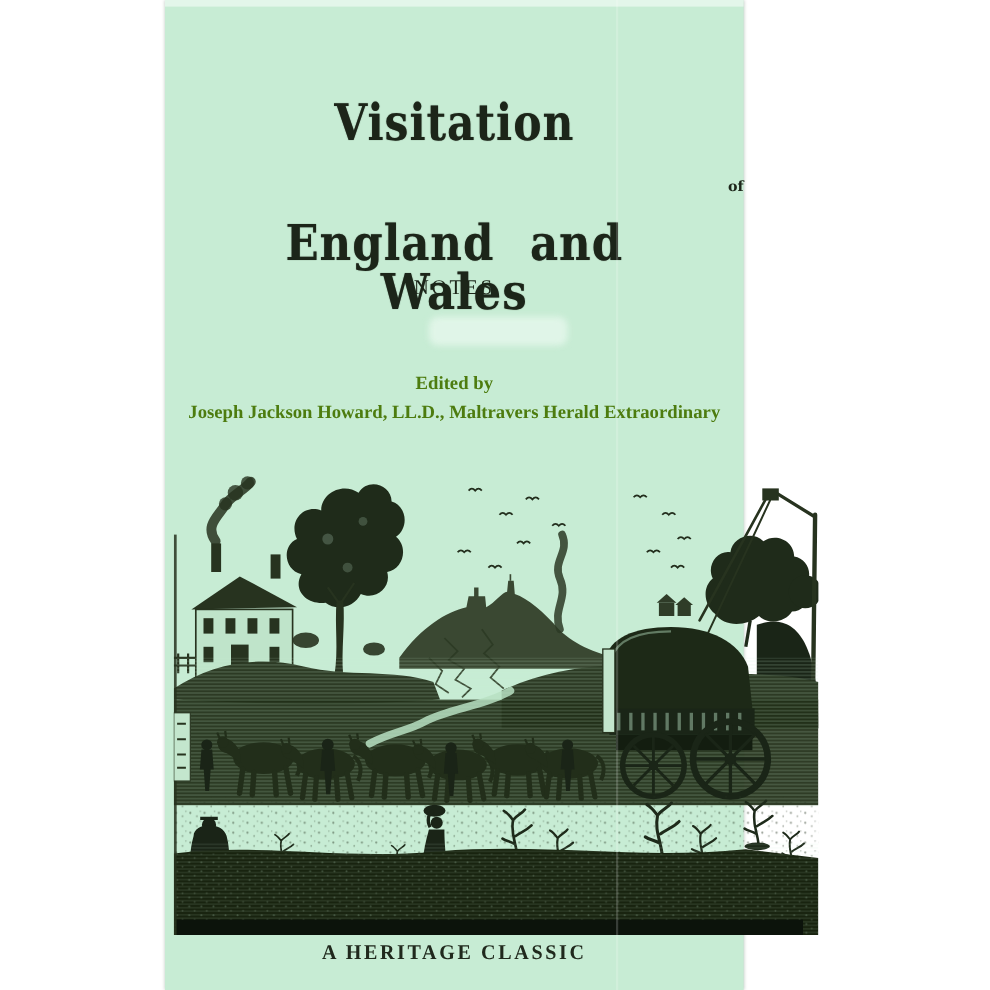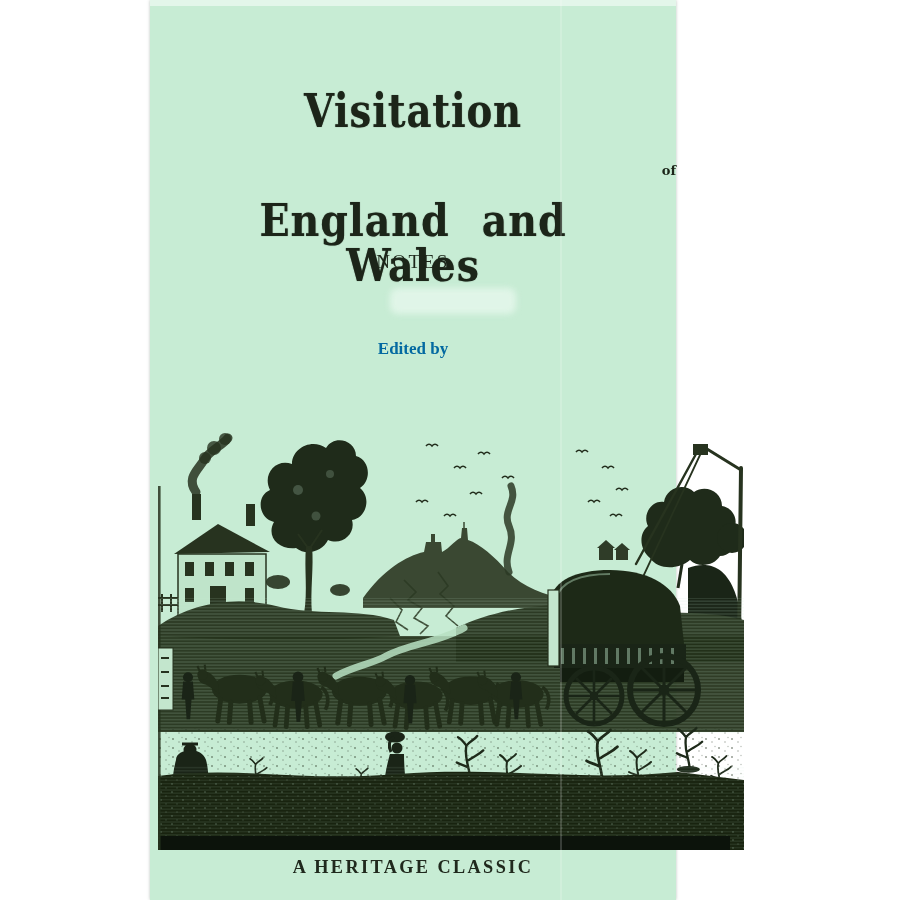--- a/index.html
+++ b/index.html
@@ -45,21 +45,21 @@
     position:absolute;top:251px;left:0;width:100%;text-align:center;
     font-size:19px;font-weight:400;letter-spacing:2.5px;
   }
   .smudge{
     position:absolute;left:240px;top:288px;width:126px;height:26px;
     background:rgba(238,250,242,.65);border-radius:8px;filter:blur(3px);
   }
   .credits{
     position:absolute;top:336px;left:0;width:100%;text-align:center;
     font-size:17px;line-height:26px;font-weight:600;
-    color:#0369a1;
+    color:#4d7c0f;
   }
   .imprint{
     position:absolute;top:856px;left:0;width:100%;text-align:center;
     font-size:19px;font-weight:700;letter-spacing:2.5px;
     transform:scaleX(.96);
     color:#20291d;
   }
   .illustration{
     position:absolute;left:8px;top:430px;width:586px;height:420px;
   }
@@ -71,20 +71,21 @@
 
   <div class="title ink">Visitation</div>
   <div class="connector ink">of</div>
   <div class="subtitle ink">England and Wales</div>
   <div class="series ink">NOTES</div>
 
   <div class="smudge"></div>
 
   <div class="credits">
     <div>Edited by</div>
+    <div>Joseph Jackson Howard, LL.D., Maltravers Herald Extraordinary</div>
   </div>
 
   <svg class="illustration" viewBox="0 0 586 420" xmlns="http://www.w3.org/2000/svg">
     <defs>
       <g id="horse" fill="#222e1a">
         <ellipse cx="30" cy="16" rx="19" ry="10"></ellipse>
         <path d="M15,11 C11,5 7,2 3,5 C0,8 2,12 7,13 C10,15 13,17 16,19 Z"></path>
         <circle cx="4.5" cy="6" r="3.6"></circle>
         <path d="M2.5,3.5 L1,0 M6.5,3 L6,-1" stroke="#222e1a" stroke-width="1.4" fill="none"></path>
         <path d="M17,23 L15,38 M24,25 L23,39 M37,25 L38,39 M44,22 L47,38" stroke="#222e1a" stroke-width="3.4" fill="none" stroke-linecap="round"></path>

